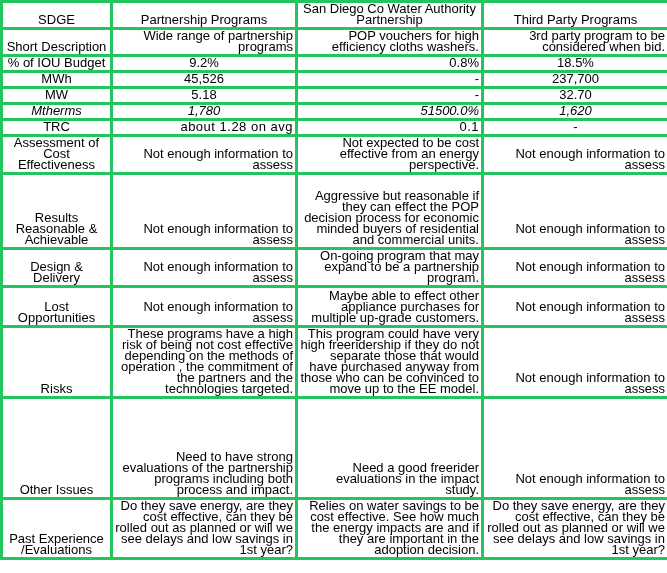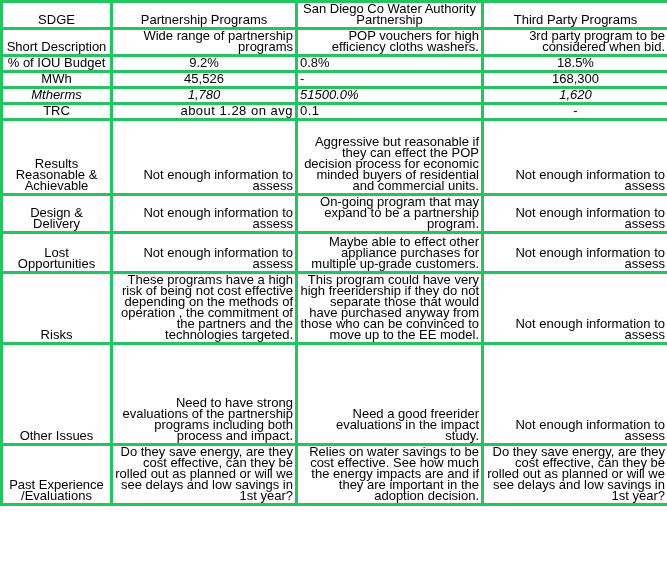--- a/index.html
+++ b/index.html
@@ -26,21 +26,21 @@
     font-size: 13px;
     line-height: 11px;
     white-space: pre-line;
     word-wrap: break-word;
     overflow: hidden;
     color: #000000;
   }
   td.a-left   { text-align: right; }
   td.a-right  { text-align: center; }
   td.a-center { text-align: center; }
-  td.a-centernum { text-align: left; padding-right: 40px; }
+  td.a-centernum { text-align: right; padding-right: 40px; }
   td.big { font-size: 11px; line-height: 13px; letter-spacing: 0.5px; }
 </style>
 </head>
 <body>
 
 <table class="grid">
   <colgroup>
       <col style="width: 110px;">
       <col style="width: 185px;">
       <col style="width: 186px;">
@@ -63,33 +63,45 @@
       <tr style="height: 13px;">
         <td class="a-center">% of IOU Budget</td>
         <td class="a-right">9.2%</td>
         <td class="a-centernum">0.8%</td>
         <td class="a-right">18.5%</td>
       </tr>
       <tr style="height: 12px;">
         <td class="a-center">MWh</td>
         <td class="a-right">45,526</td>
         <td class="a-centernum">-</td>
-        <td class="a-right">168,300</td>
+        <td class="a-right">237,700</td>
+      </tr>
+      <tr style="height: 12px;">
+        <td class="a-center">MW</td>
+        <td class="a-right">5.18</td>
+        <td class="a-centernum">-</td>
+        <td class="a-right">32.70</td>
       </tr>
       <tr style="height: 13px; font-style: italic;">
         <td class="a-center">Mtherms</td>
         <td class="a-right">1,780</td>
         <td class="a-centernum">51500.0%</td>
         <td class="a-right">1,620</td>
       </tr>
       <tr style="height: 15px; margin-left: 39px;">
         <td class="a-center">TRC</td>
         <td class="a-left big">about 1.28 on avg</td>
         <td class="a-centernum big">0.1</td>
         <td class="a-right">-</td>
+      </tr>
+      <tr style="height: 23px;">
+        <td class="a-center">Assessment of Cost Effectiveness</td>
+        <td class="a-left">Not enough information to assess</td>
+        <td class="a-left">Not expected to be cost effective from an energy perspective.</td>
+        <td class="a-left">Not enough information to assess</td>
       </tr>
       <tr style="height: 75px;">
         <td class="a-center">Results Reasonable &amp; Achievable</td>
         <td class="a-left">Not enough information to assess</td>
         <td class="a-left">Aggressive but reasonable if they can effect the POP decision process for economic minded buyers of residential and commercial units.</td>
         <td class="a-left">Not enough information to assess</td>
       </tr>
       <tr style="height: 26px;">
         <td class="a-center">Design &amp; Delivery</td>
         <td class="a-left">Not enough information to assess</td>

